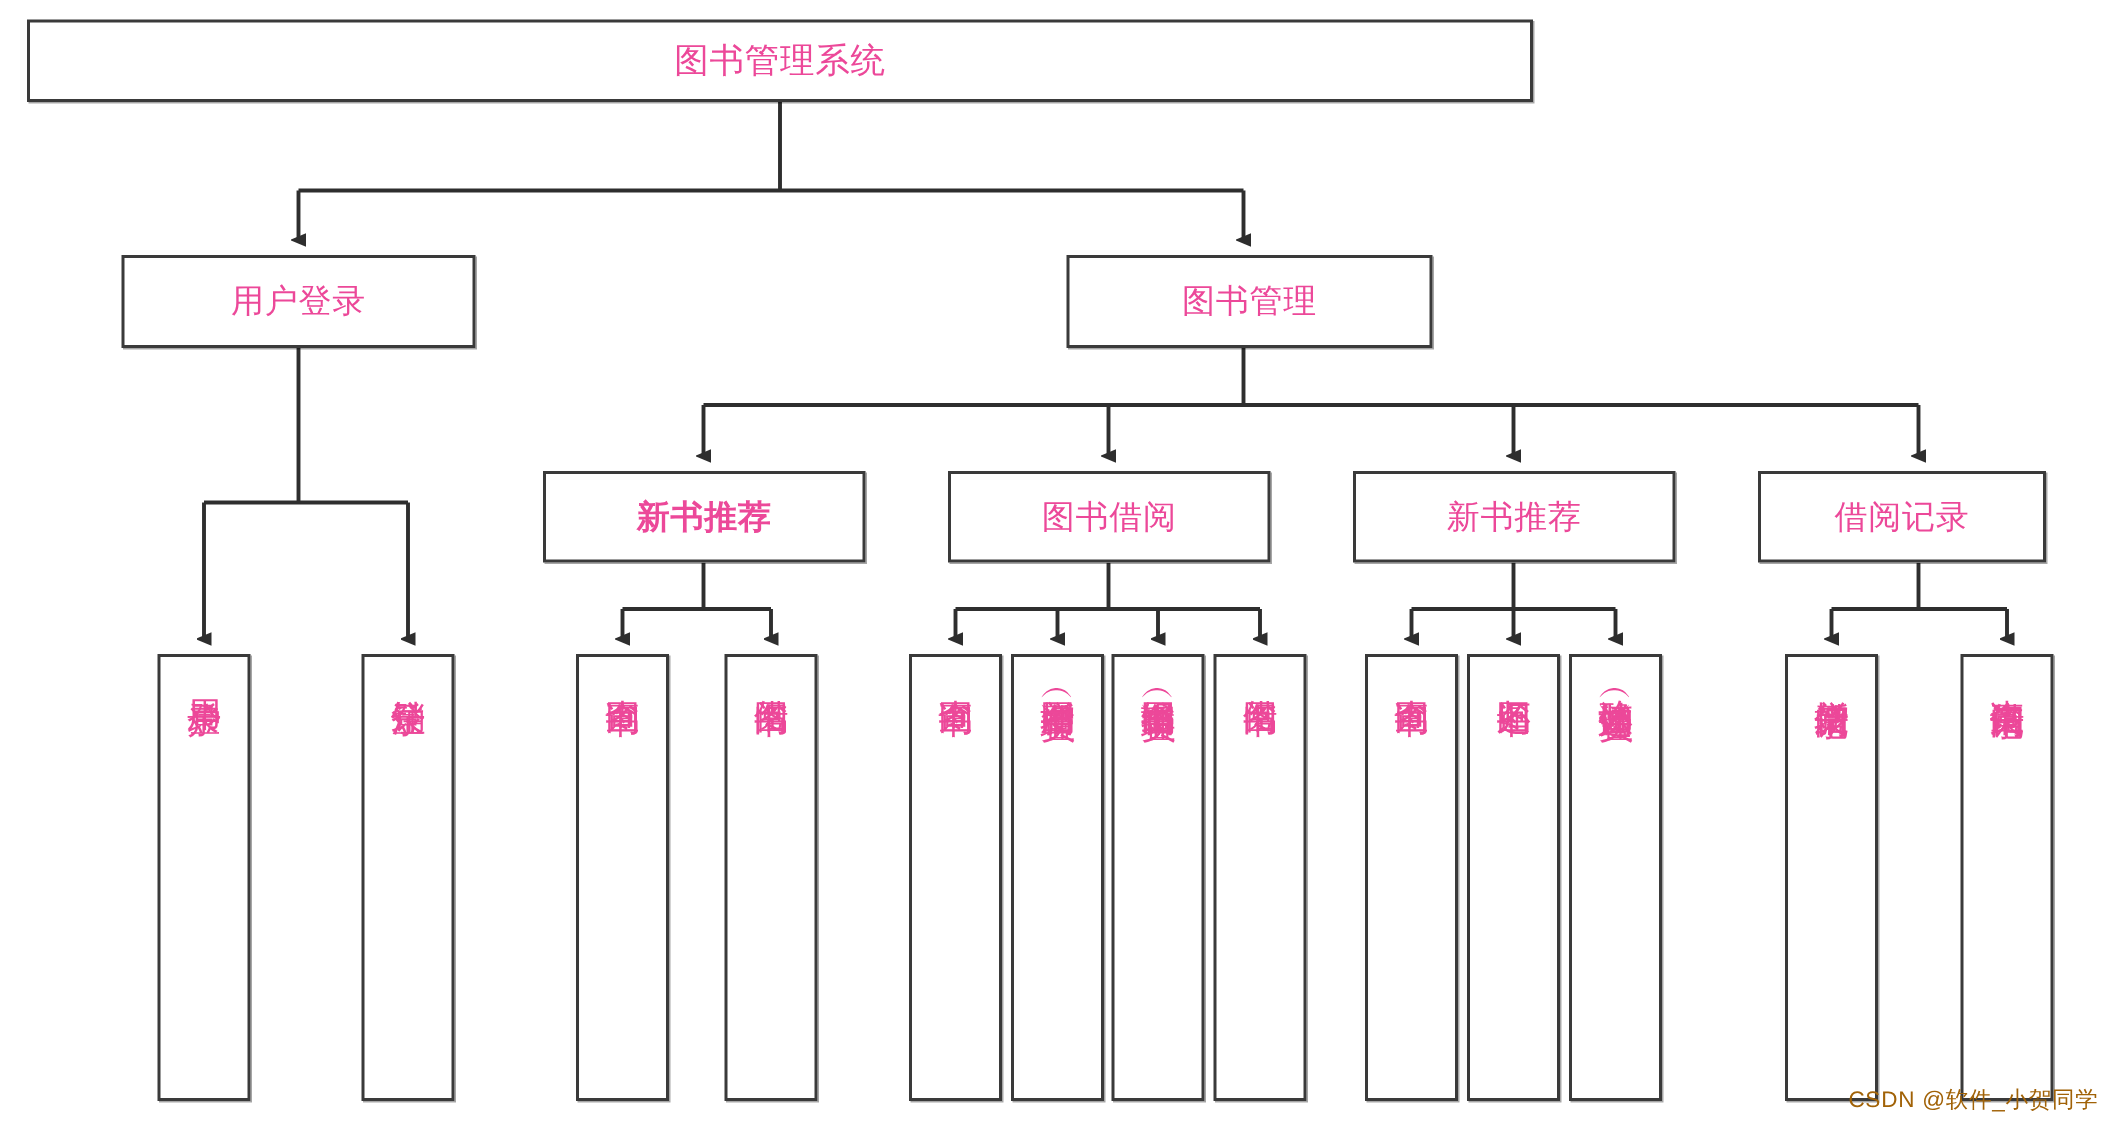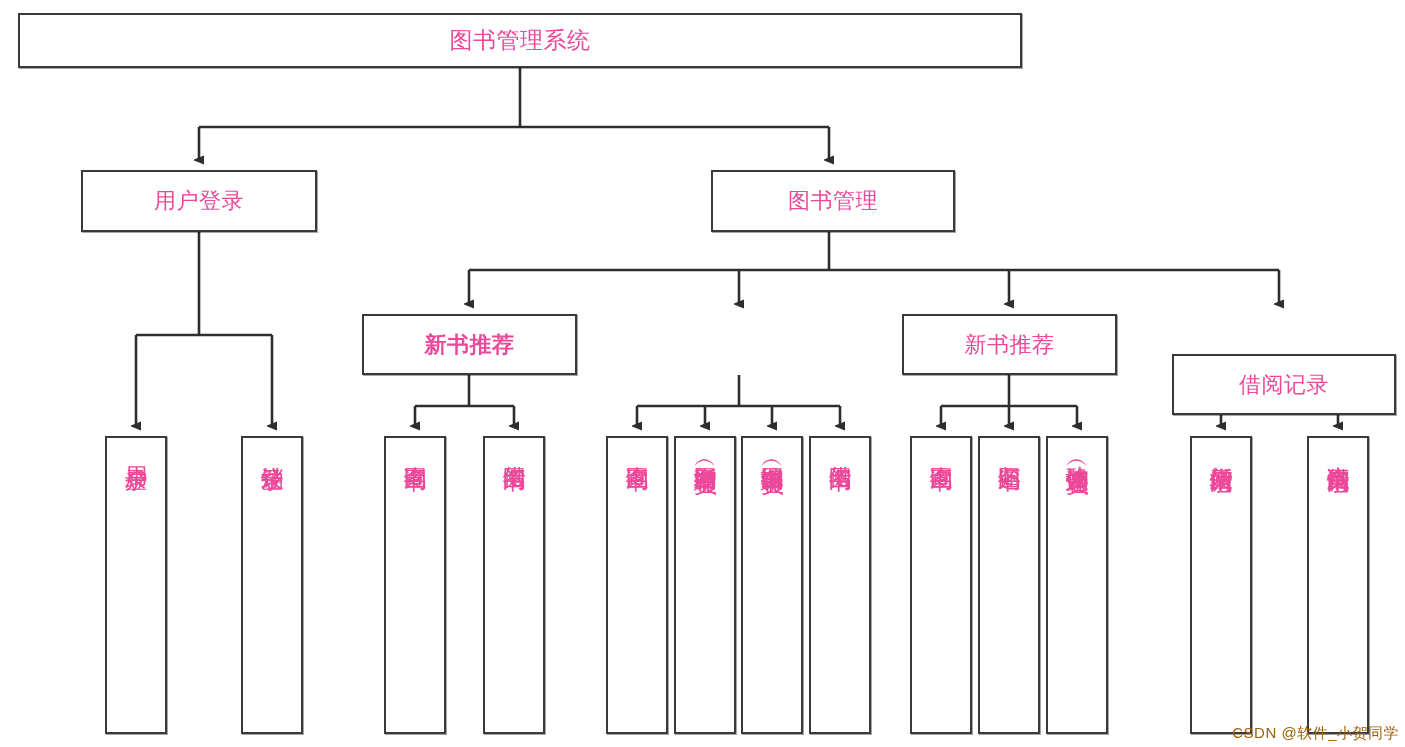--- a/index.html
+++ b/index.html
@@ -134,26 +134,29 @@
   </div>
 
   <div class="node horizontal" style="left:711px; top:170px; width:244px; height:62px;">
     <span class="label">图书管理</span>
   </div>
 
   <div class="node horizontal" style="left:362px; top:314px; width:215px; height:61px;font-weight:bold;">
     <span class="label">新书推荐</span>
   </div>
 
+  <div class="node horizontal" style="left:632px; top:314px; width:215px; height:61px;">
+    <span class="label">图书借阅</span>
+  </div>
 
   <div class="node horizontal" style="left:902px; top:314px; width:215px; height:61px;">
     <span class="label">新书推荐</span>
   </div>
 
-  <div class="node horizontal" style="left:1172px; top:314px; width:224px; height:61px;margin-top:40px;">
+  <div class="node horizontal" style="left:1172px; top:314px; width:192px; height:61px;">
     <span class="label">借阅记录</span>
   </div>
 
   <div class="node vertical" style="left:105px; top:436px; width:62px; height:298px;">
     <span class="label">用户登录</span>
   </div>
 
   <div class="node vertical" style="left:241px; top:436px; width:62px; height:298px;">
     <span class="label">注销登录</span>
   </div>

